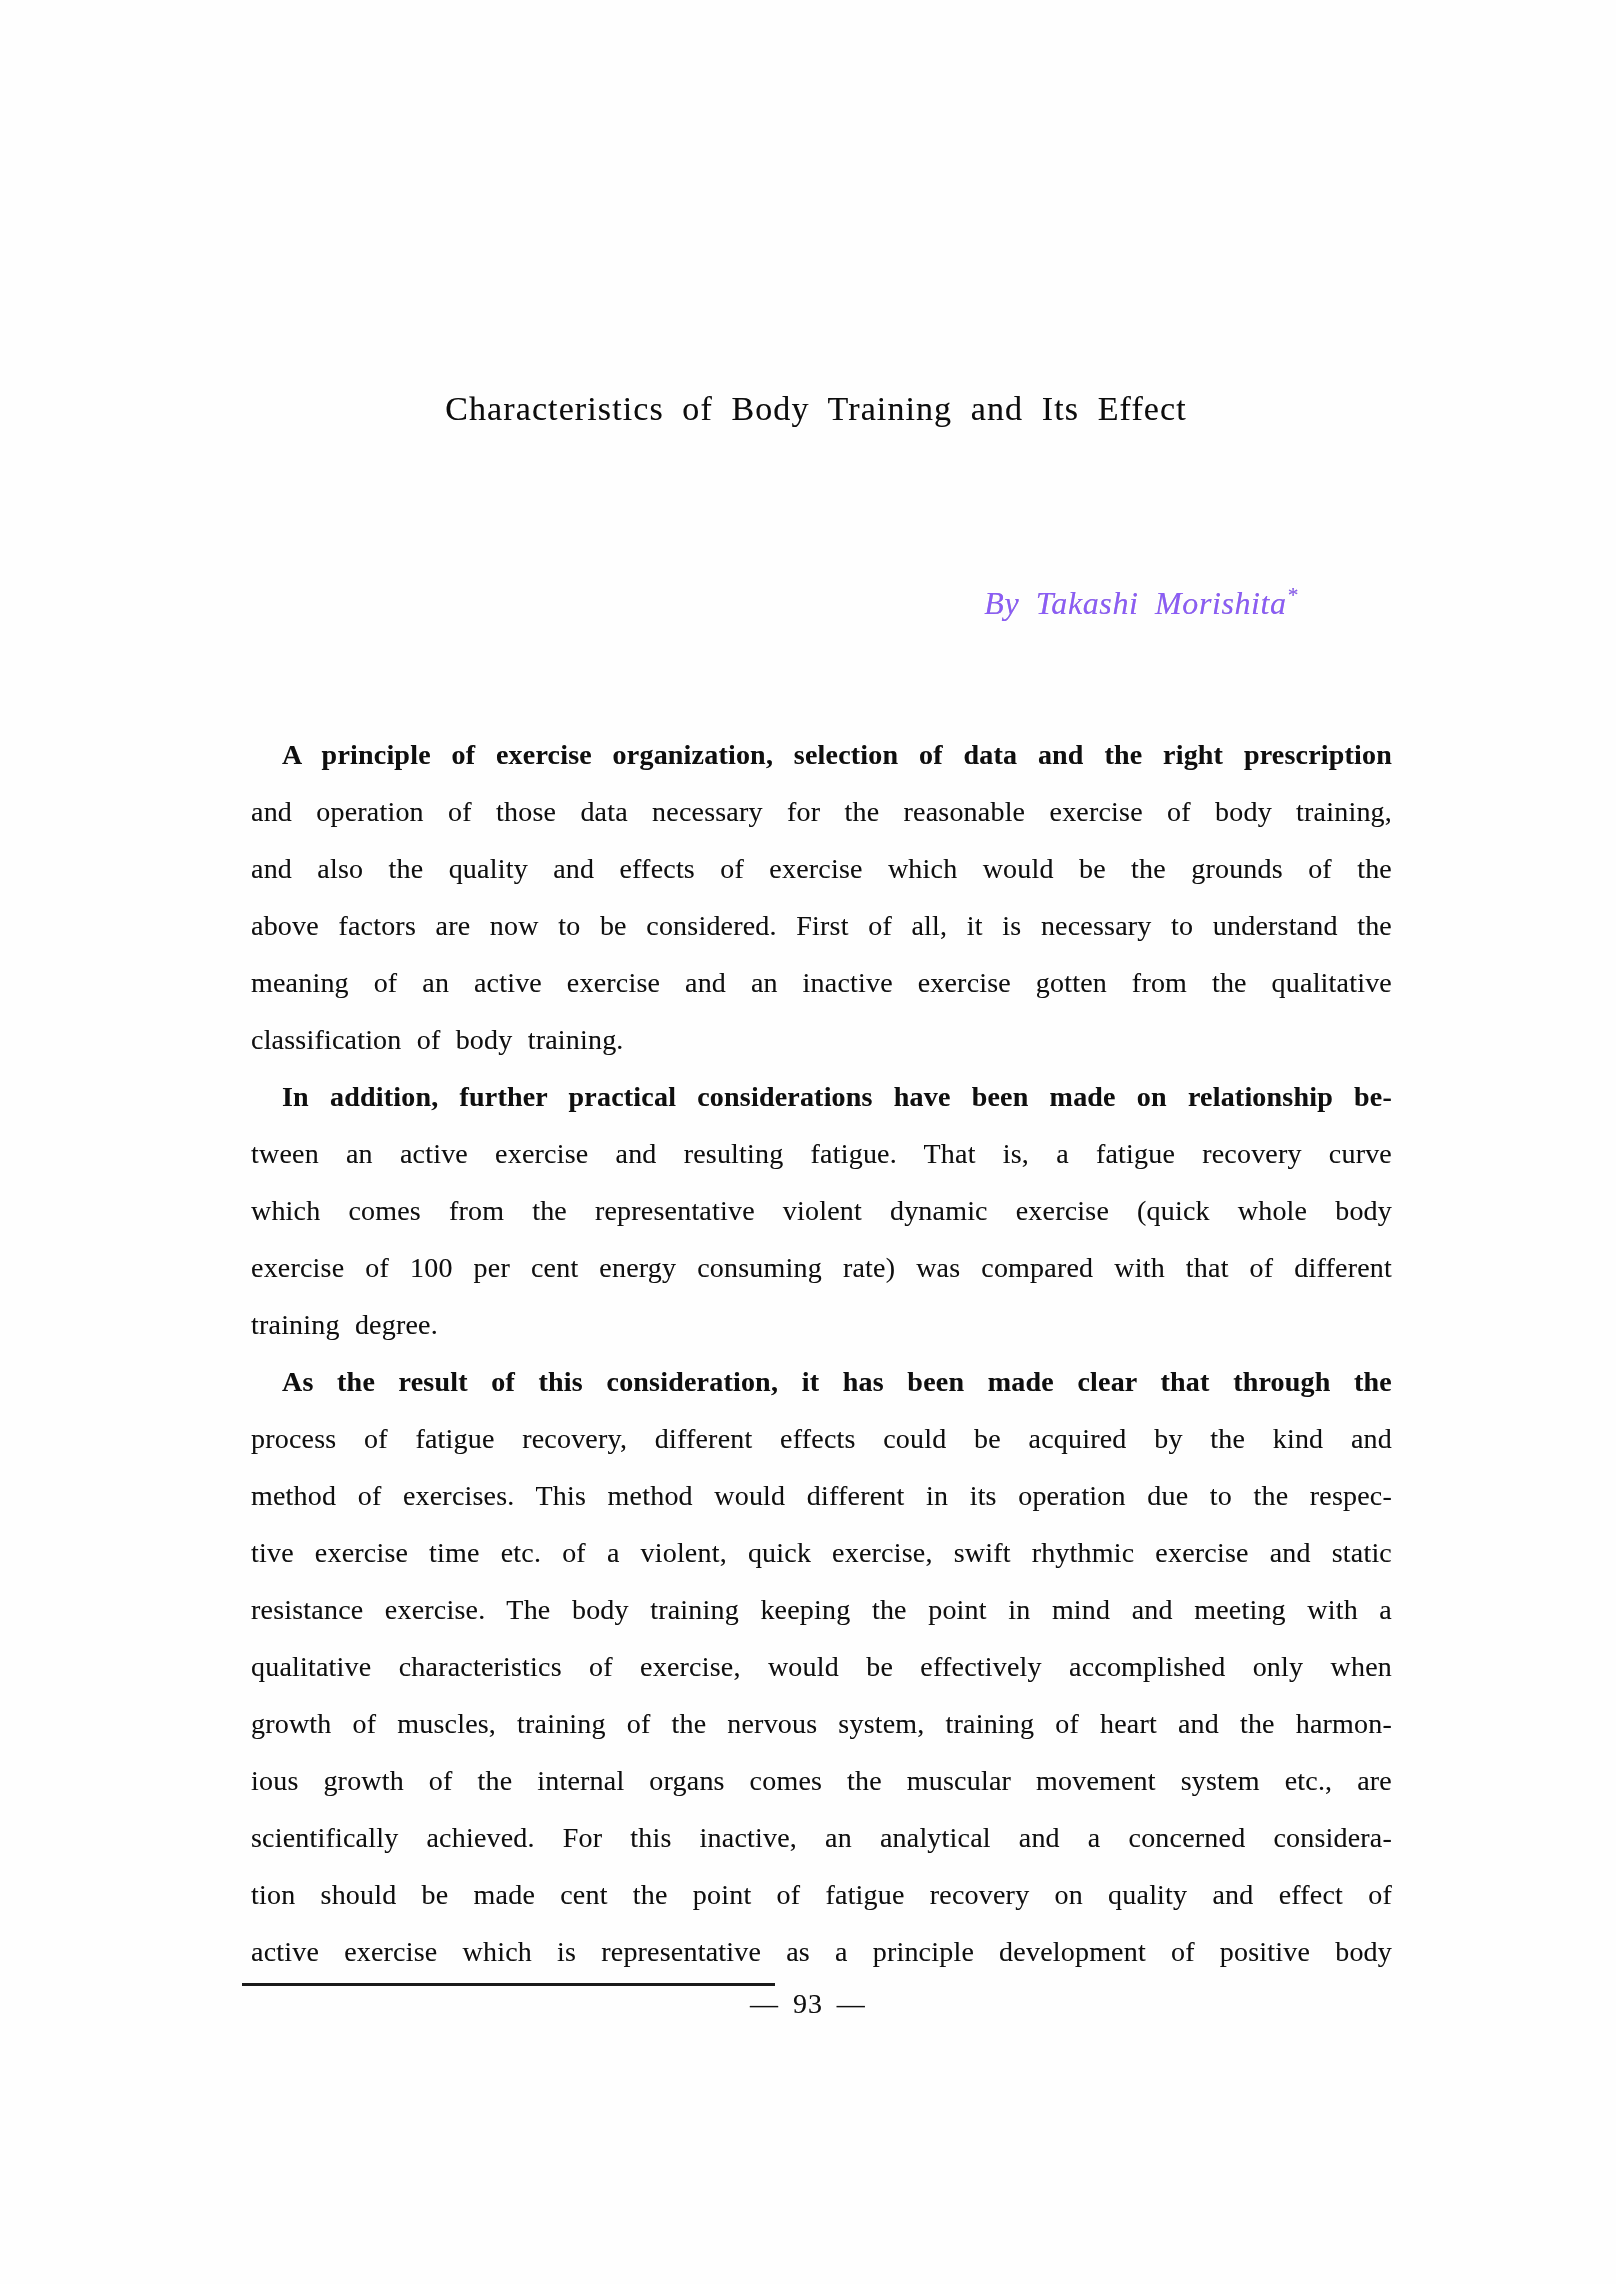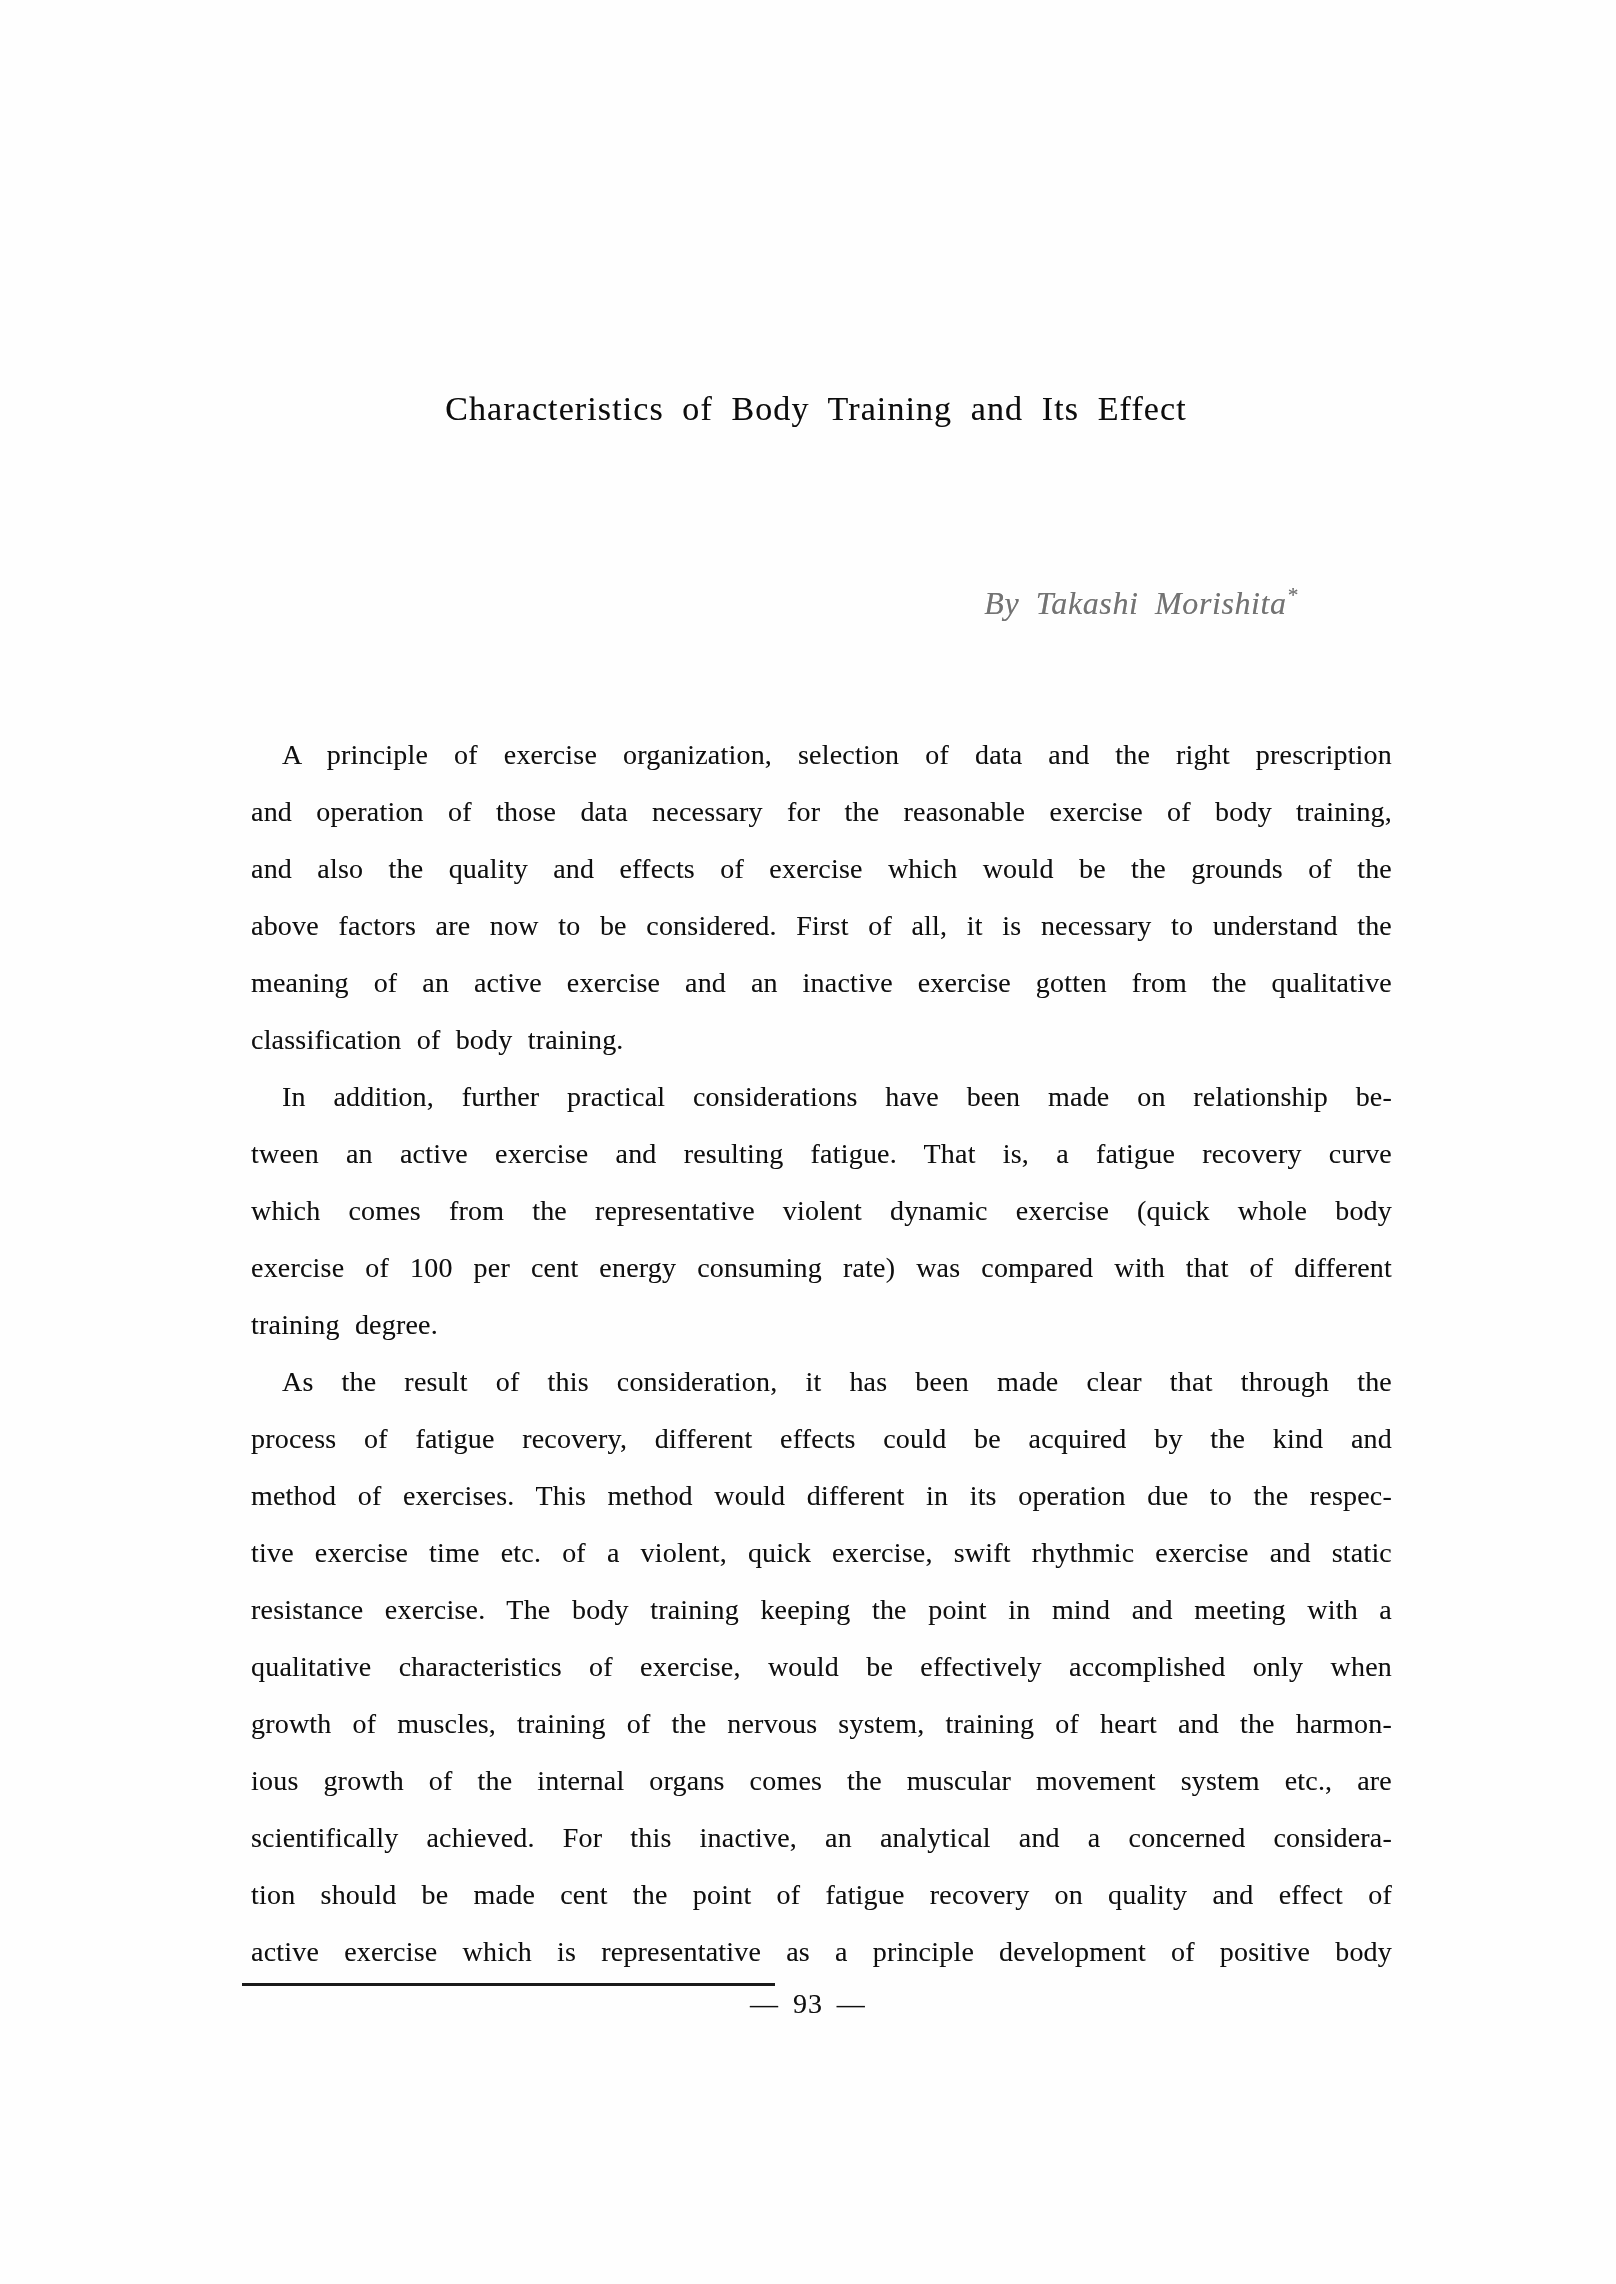--- a/index.html
+++ b/index.html
@@ -32,21 +32,21 @@
   }
 
   .byline {
     position: absolute;
     top: 585px;
     right: 318px;
     font-size: 32px;
     font-style: italic;
     letter-spacing: 0.6px;
     word-spacing: 8px;
-    color: #737373;
+    color: #8b5cf6;
     text-shadow: 0 0 0.6px rgba(0,0,0,0.3);
   }
   .byline sup {
     font-size: 21.4px;
     vertical-align: super;
     line-height: 0;
   }
 
   .body-text {
     position: absolute;
@@ -59,21 +59,21 @@
   }
   .line {
     height: 57px;
     line-height: 57px;
     letter-spacing: 0.2px;
     word-spacing: 3.4px;
     text-align: justify;
     text-align-last: justify;
     white-space: normal;
   }
-  .line.indent { padding-left: 31px; }
+  .line.indent { padding-left: 31px; font-weight: bold; }
   .line.pend {
     text-align: left;
     text-align-last: left;
     word-spacing: 8px;
   }
 
   .footnote-rule {
     position: absolute;
     left: 242px;
     top: 1983px;

